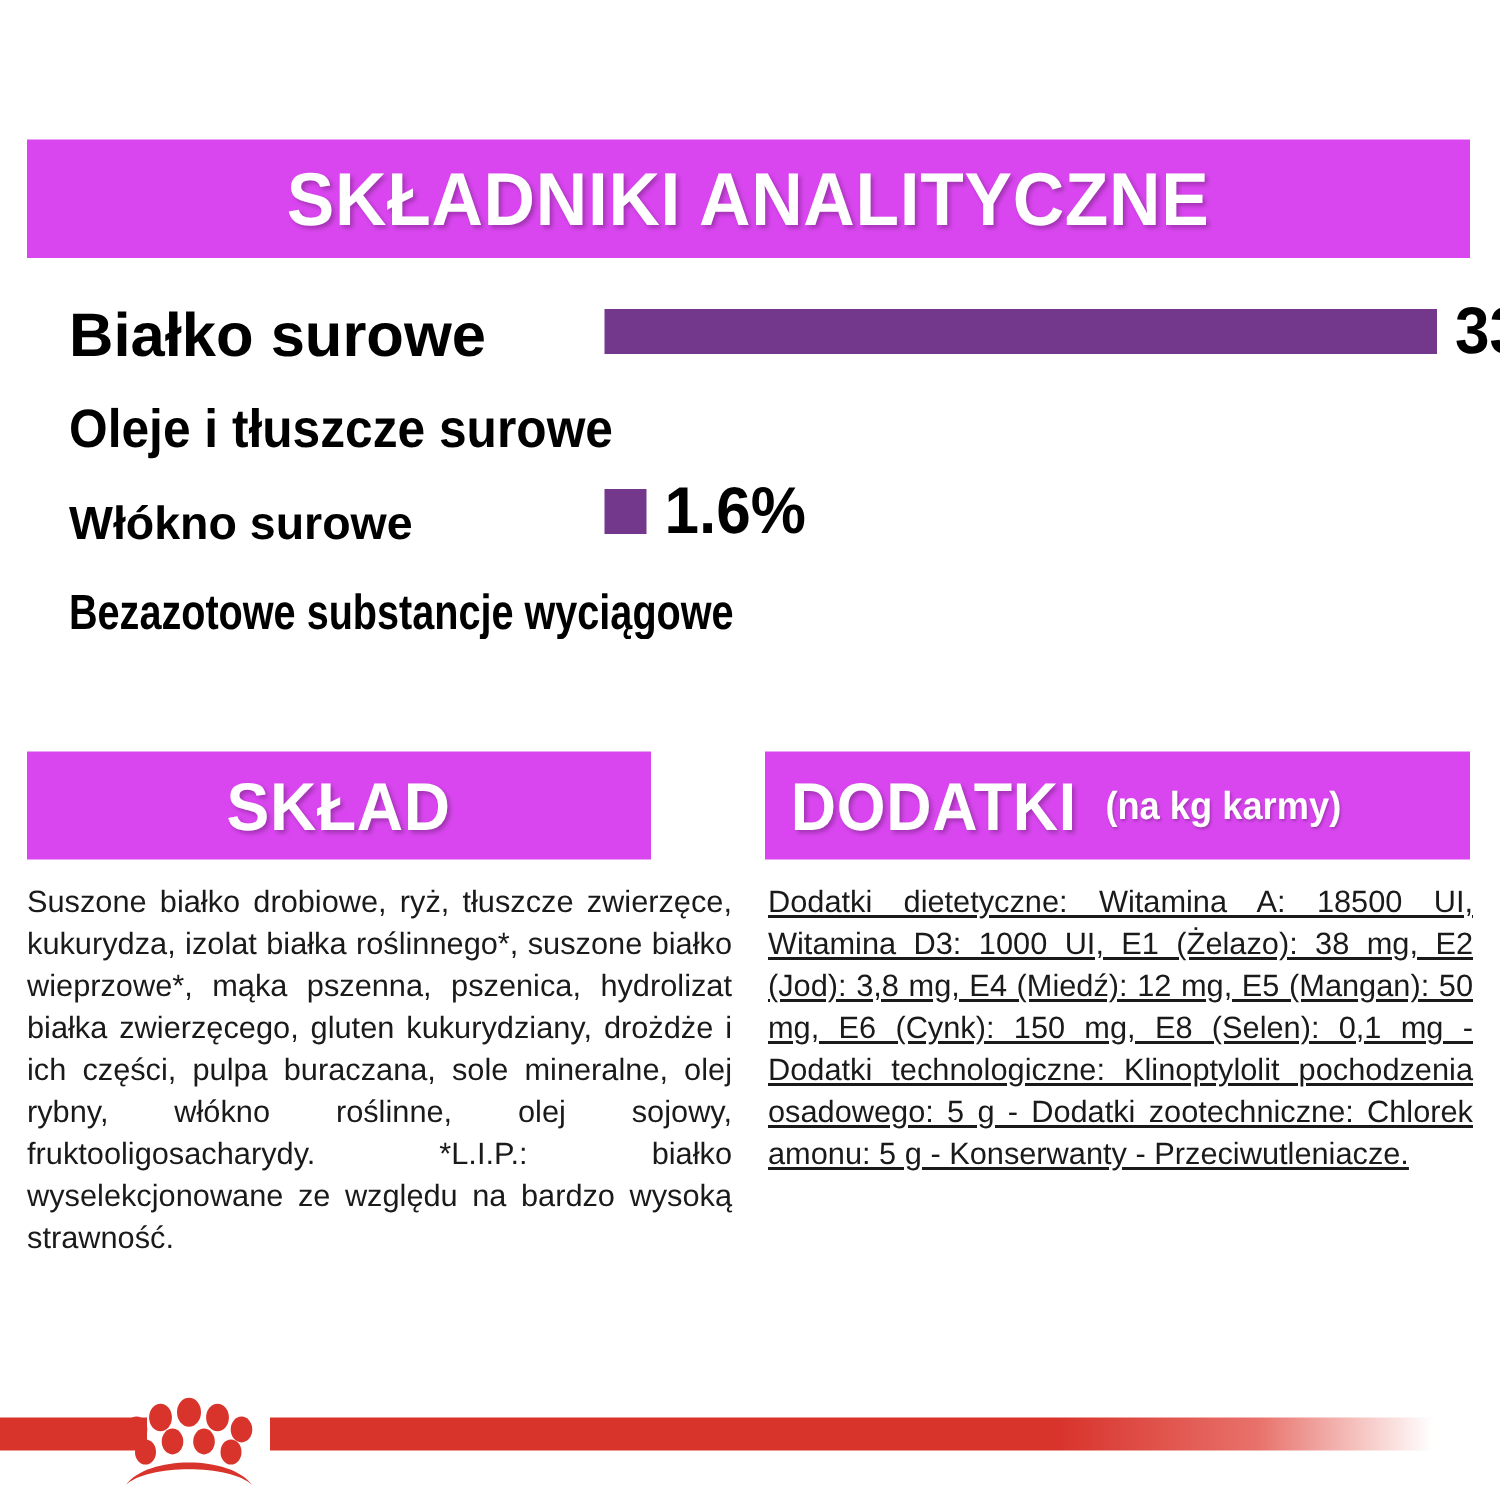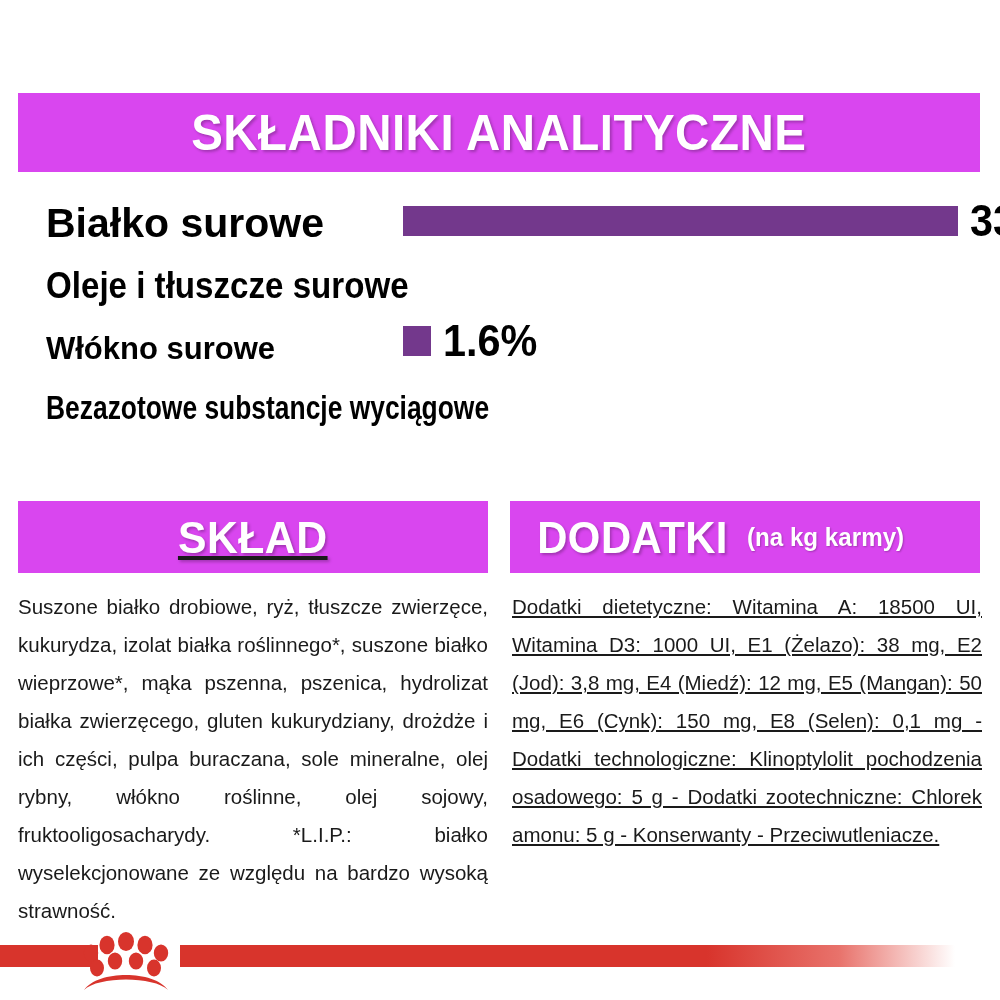--- a/index.html
+++ b/index.html
@@ -94,32 +94,31 @@
   
   .r0 .nutrient-label { font-size: 41px; transform: scaleX(1.0); }
   .r1 .nutrient-label { font-size: 36px; transform: scaleX(0.92); }
   .r2 .nutrient-label { font-size: 31px; transform: scaleX(1.0); }
   .r3 .nutrient-label { font-size: 33px; transform: scaleX(0.80); }
 
   
   #sklad-banner {
     left: 18px;
     top: 501px;
-    width: 470px;
+    width: 416px;
     height: 72px;
     justify-content: center;
-    text-decoration: underline;
   }
   #dodatki-banner {
     left: 510px;
     top: 501px;
     width: 470px;
     height: 72px;
     justify-content: flex-start;
-    padding-left: 20px;
+    padding-left: 10px;
     box-sizing: border-box;
   }
   #sklad-banner .banner-title {
     font-size: 45px;
     transform: scaleX(0.95);
     text-shadow: 2px 2px 3px rgba(0,0,0,0.25);
   }
   #dodatki-banner .banner-title {
     font-size: 45px;
     transform: scaleX(0.93);
@@ -133,21 +132,21 @@
     transform: scaleX(0.93);
     white-space: nowrap;
     text-shadow: 1px 1px 2px rgba(0,0,0,0.25);
   }
 
   
   .body-col {
     position: absolute;
     top: 588px;
     font-size: 20.5px;
-    line-height: 38px;
+    line-height: 28px;
     color: #1a1a1a;
     text-align: justify;
   }
   #sklad-text { left: 18px; width: 470px; }
   #dodatki-text { left: 512px; width: 470px; text-decoration: underline; }
 
   
   #footer {
     position: absolute;
     left: 0;

